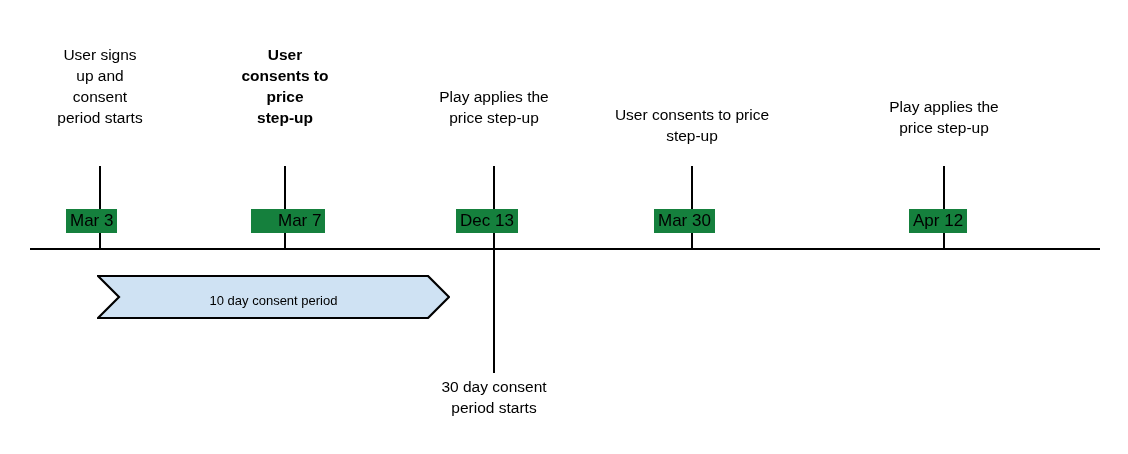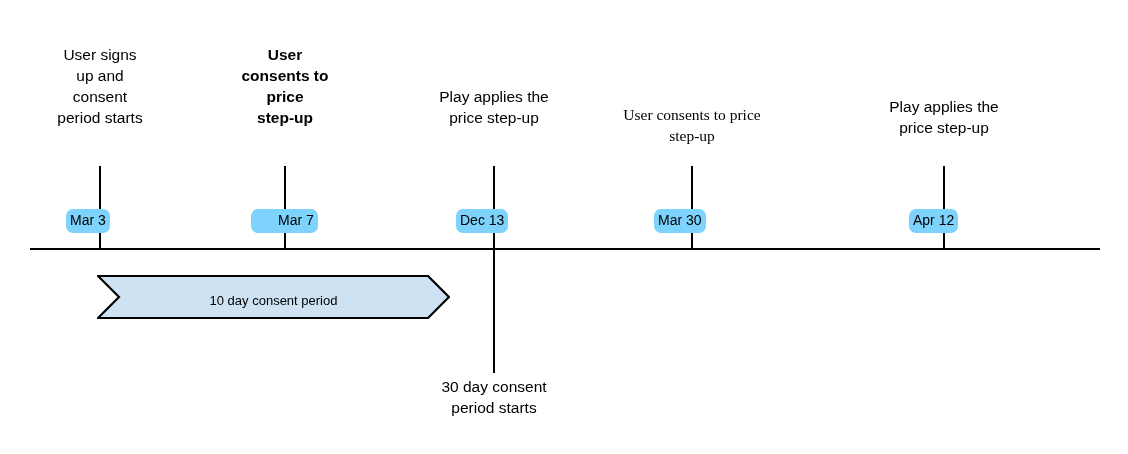--- a/index.html
+++ b/index.html
@@ -41,27 +41,26 @@
     text-align: center;
     font-size: 15.5px;
     line-height: 21px;
     color: #000000;
     white-space: pre-line;
   }
 
   
   .date-chip {
     position: absolute;
-    background: #7dd3fc;
+    background: #15803d;
     color: #000000;
-    font-size: 14px;
+    font-size: 17px;
     line-height: 21px;
     padding: 1px 4px 2px 4px;
     white-space: nowrap;
-    border-radius: 7px;
   }
   .period-bar-wrap {
     position: absolute;
     height: 44px;
   }
   .period-svg {
     position: absolute;
     left: 0;
     top: 0;
     display: block;
@@ -98,21 +97,21 @@
   <div class="caption" style="left:0px; top:44px; width:200px;">User signs
 up and
 consent
 period starts</div>
   <div class="caption" style="left:185px; top:44px; width:200px;font-weight:bold;">User
 consents to
 price
 step-up</div>
   <div class="caption" style="left:374px; top:86px; width:240px;">Play applies the
 price step-up</div>
-  <div class="caption" style="left:572px; top:104px; width:240px;font-family:Liberation Serif, serif;">User consents to price
+  <div class="caption" style="left:572px; top:104px; width:240px;">User consents to price
 step-up</div>
   <div class="caption" style="left:824px; top:96px; width:240px;">Play applies the
 price step-up</div>
 
   <div class="tick" style="left:99px; top:166px; height:83px;"></div>
   <div class="tick" style="left:284px; top:166px; height:83px;"></div>
   <div class="tick" style="left:493px; top:166px; height:83px;"></div>
   <div class="tick" style="left:691px; top:166px; height:83px;"></div>
   <div class="tick" style="left:943px; top:166px; height:83px;"></div>
 

